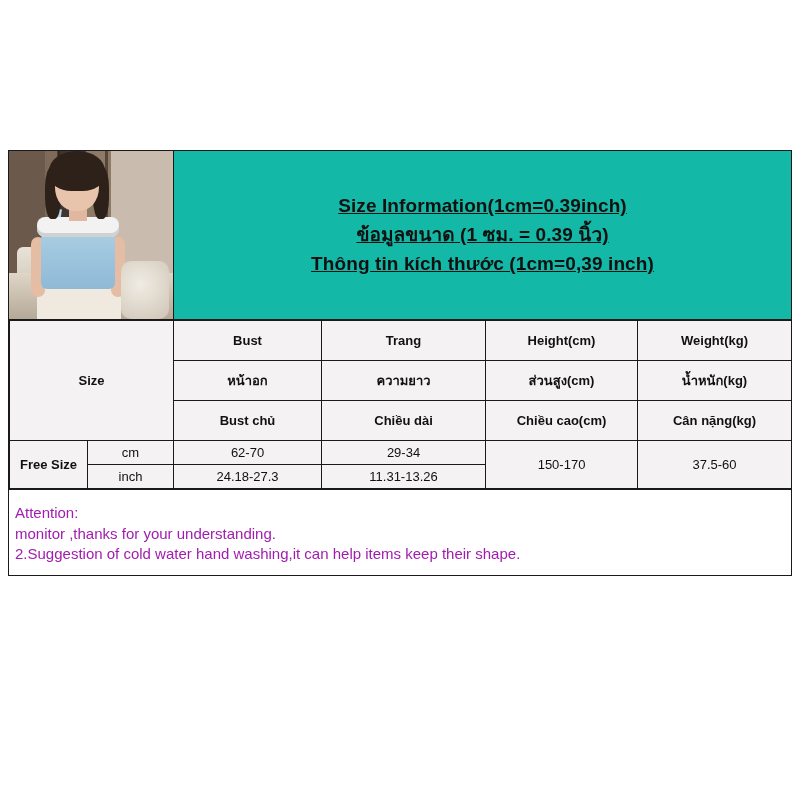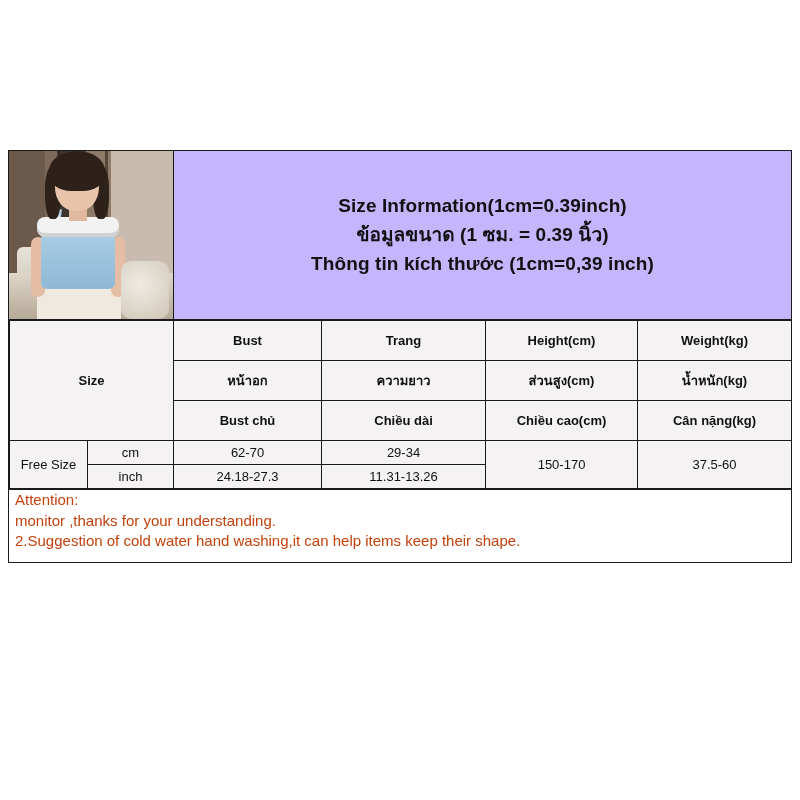--- a/index.html
+++ b/index.html
@@ -103,27 +103,28 @@
     position: absolute; left: 102px; top: 86px; width: 14px; height: 60px; background: #e4bda4; border-radius: 7px;
   }
   .photo-blur {
     position: absolute; left: 112px; top: 110px; width: 48px; height: 58px;
     background: radial-gradient(circle at 40% 40%, #f0ece4, #cfc5b6);
     border-radius: 10px;
   }
 
   .title-cell {
     flex: 1;
-    background: #c4b5fd;
+    background: #14b8a6;
     display: flex;
     flex-direction: column;
     align-items: center;
     justify-content: center;
     gap: 5px;
     color: #111;
+    text-decoration: underline;
   }
   .title-line {
     font-size: 19px;
     font-weight: bold;
     letter-spacing: .1px;
     line-height: 1.25;
     white-space: nowrap;
   }
 
   
@@ -140,30 +141,30 @@
     padding: 4px 2px;
     background: #f4f2f3;
   }
   .hdr { font-weight: bold; font-size: 15.5px; height: 31px; }
   .size-cell {
     font-size: 23px;
     font-weight: bold;
     background: #f4f2f3;
     margin-left: 32px;
   }
-  .freesize-cell { font-size: 14.5px; font-weight: normal; background: #f4f2f3; white-space: nowrap; }
+  .freesize-cell { font-size: 14.5px; font-weight: bold; background: #f4f2f3; white-space: nowrap; }
   .unit-cell { font-size: 14.5px; background: #ffffff; }
   .val-cell { font-size: 15px; background: #ffffff; }
   .span-cell { font-size: 15px; background: #ffffff; }
 
   
   .attention {
-    padding: 0 6px 10px 6px;
+    padding: 13px 6px 10px 6px;
     font-size: 15px;
-    color: #c2410c;
+    color: #a21caf;
     line-height: 1.38;
     background: #ffffff;
     border-top: 1px solid #1a1a1a;
   }
   .attention p { margin: 0; }
 </style>
 </head>
 <body>
 
 <div id="root">

